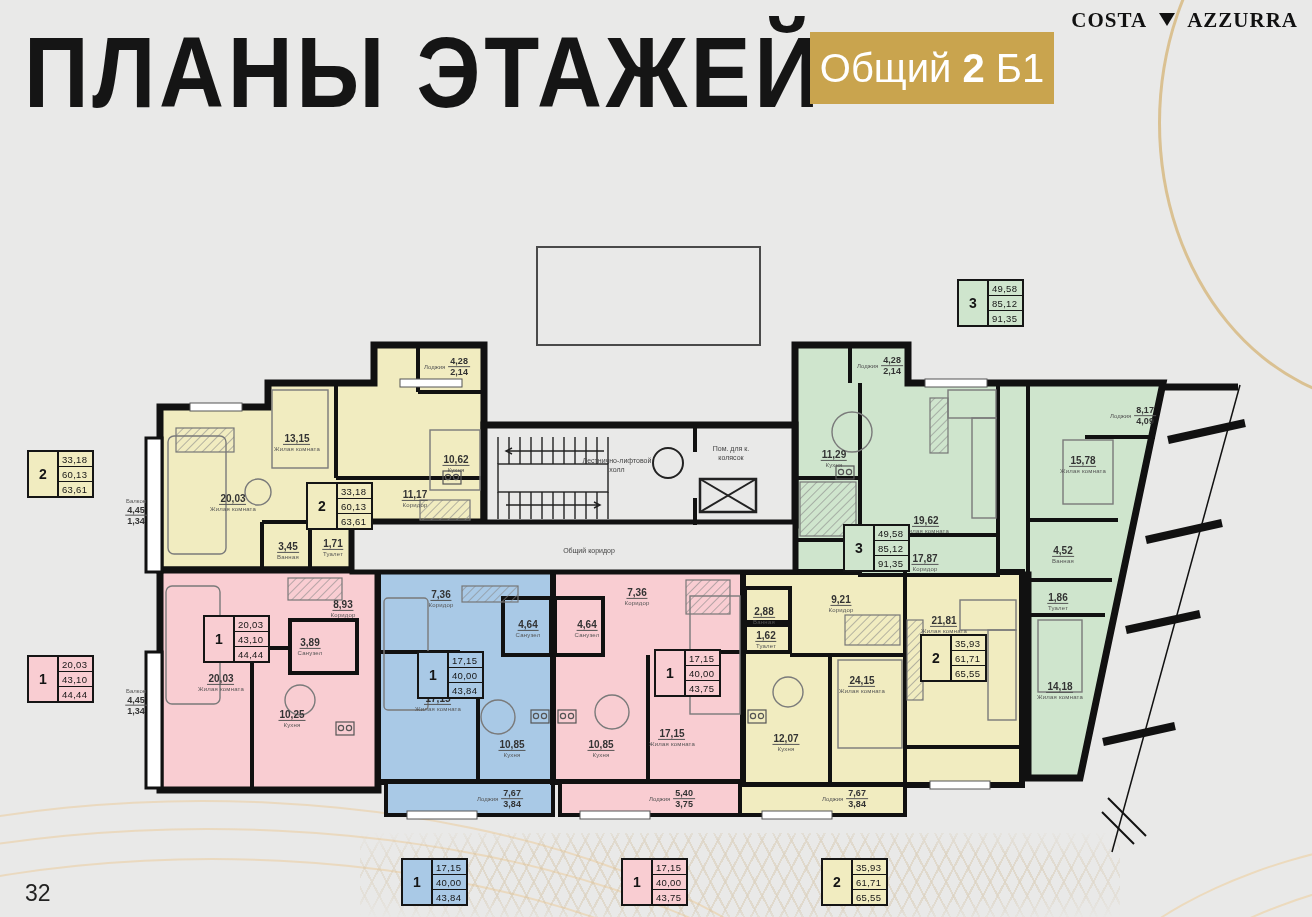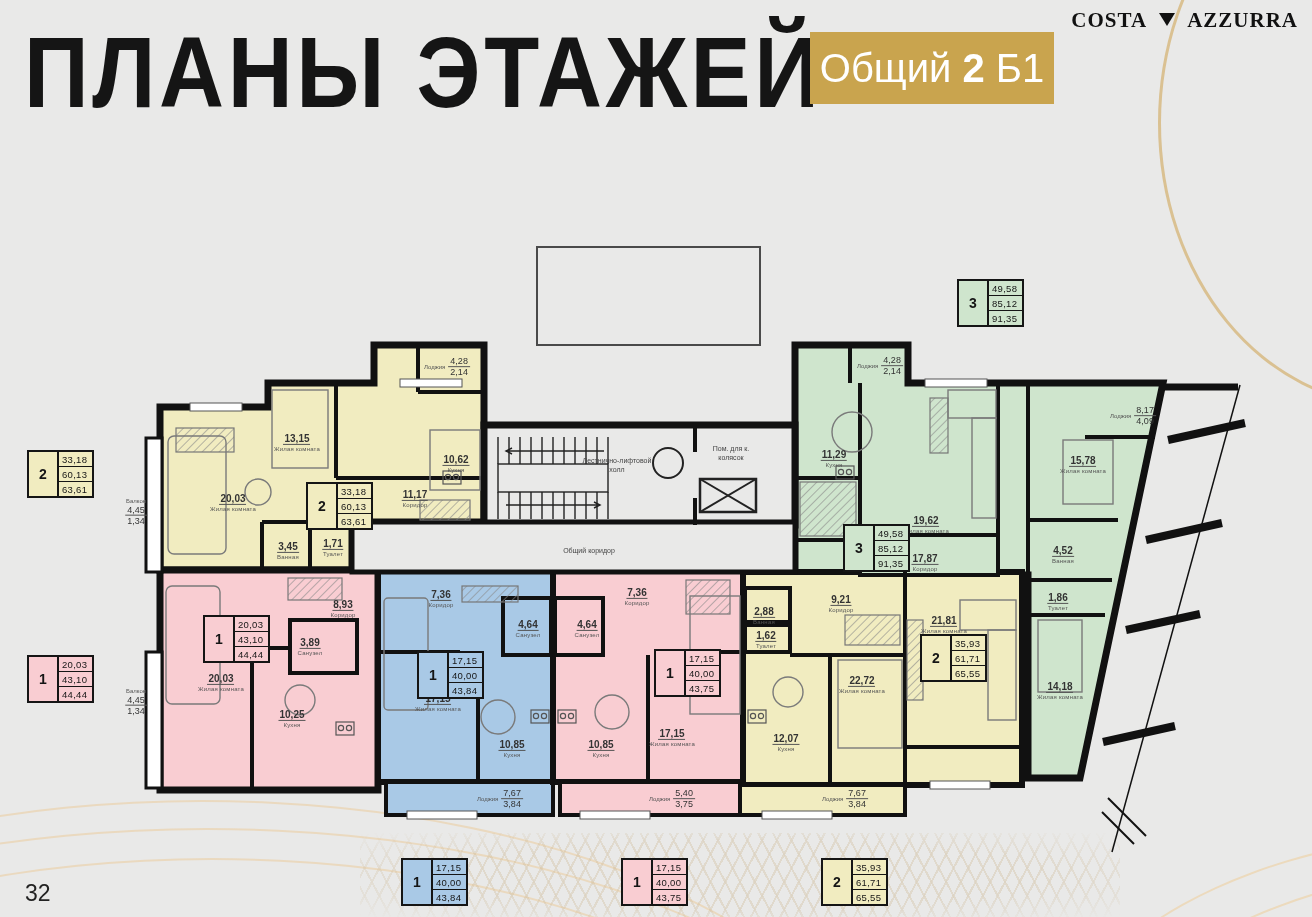--- a/index.html
+++ b/index.html
@@ -21,21 +21,21 @@
 
   
   #plan{position:absolute;left:0;top:0}
 
   
   .rl{position:absolute;transform:translate(-50%,-50%);text-align:center;line-height:1.1;white-space:nowrap;z-index:4}
   .rl .ra{display:inline-block;font-size:10px;font-weight:700;color:#333;border-bottom:1px solid #555;padding:0 1px}
   .rl .rn{display:block;font-size:6px;color:#555;letter-spacing:.2px}
   .frac{position:absolute;transform:translate(-50%,-50%);display:flex;align-items:center;gap:3px;white-space:nowrap;z-index:4}
   .frac .fn{font-size:6px;color:#555}
-  .frac .fv{display:flex;flex-direction:column;text-align:center;font-size:9px;font-weight:400;color:#333;line-height:1.15}
+  .frac .fv{display:flex;flex-direction:column;text-align:center;font-size:9px;font-weight:700;color:#333;line-height:1.15}
   .frac .fv .t{border-bottom:1px solid #555;padding:0 2px}
   .frac-v{flex-direction:column;gap:1px}
   .core-label{position:absolute;transform:translate(-50%,-50%);font-size:7px;color:#444;
         text-align:center;line-height:1.35;white-space:nowrap;z-index:4}
 
   
   .badge{position:absolute;display:flex;border:2px solid #151515;color:#151515;z-index:5;background:#fff}
   .badge .bn{min-width:22px;display:flex;align-items:center;justify-content:center;font-size:14px;font-weight:700;padding:0 3px}
   .badge .bv{border-left:2px solid #151515;display:flex;flex-direction:column}
   .badge .bv div{font-size:9.5px;font-weight:400;padding:1.5px 5px 1.5px 3px;border-bottom:1.5px solid #151515;letter-spacing:.3px}
@@ -356,21 +356,21 @@
   <div class="rl" style="left:764px;top:613px">
     <span class="ra">2,88</span>
     <span class="rn">Ванная</span></div>
   <div class="rl" style="left:766px;top:637px">
     <span class="ra">1,62</span>
     <span class="rn">Туалет</span></div>
   <div class="rl" style="left:841px;top:601px">
     <span class="ra">9,21</span>
     <span class="rn">Коридор</span></div>
   <div class="rl" style="left:862px;top:682px">
-    <span class="ra">22,72</span>
+    <span class="ra">24,15</span>
     <span class="rn">Жилая комната</span></div>
   <div class="rl" style="left:786px;top:740px">
     <span class="ra">12,07</span>
     <span class="rn">Кухня</span></div>
   <div class="rl" style="left:944px;top:622px">
     <span class="ra">21,81</span>
     <span class="rn">Жилая комната</span></div>
   <div class="frac" style="left:845px;top:799px">
     <span class="fn">Лоджия</span>
     <span class="fv">

